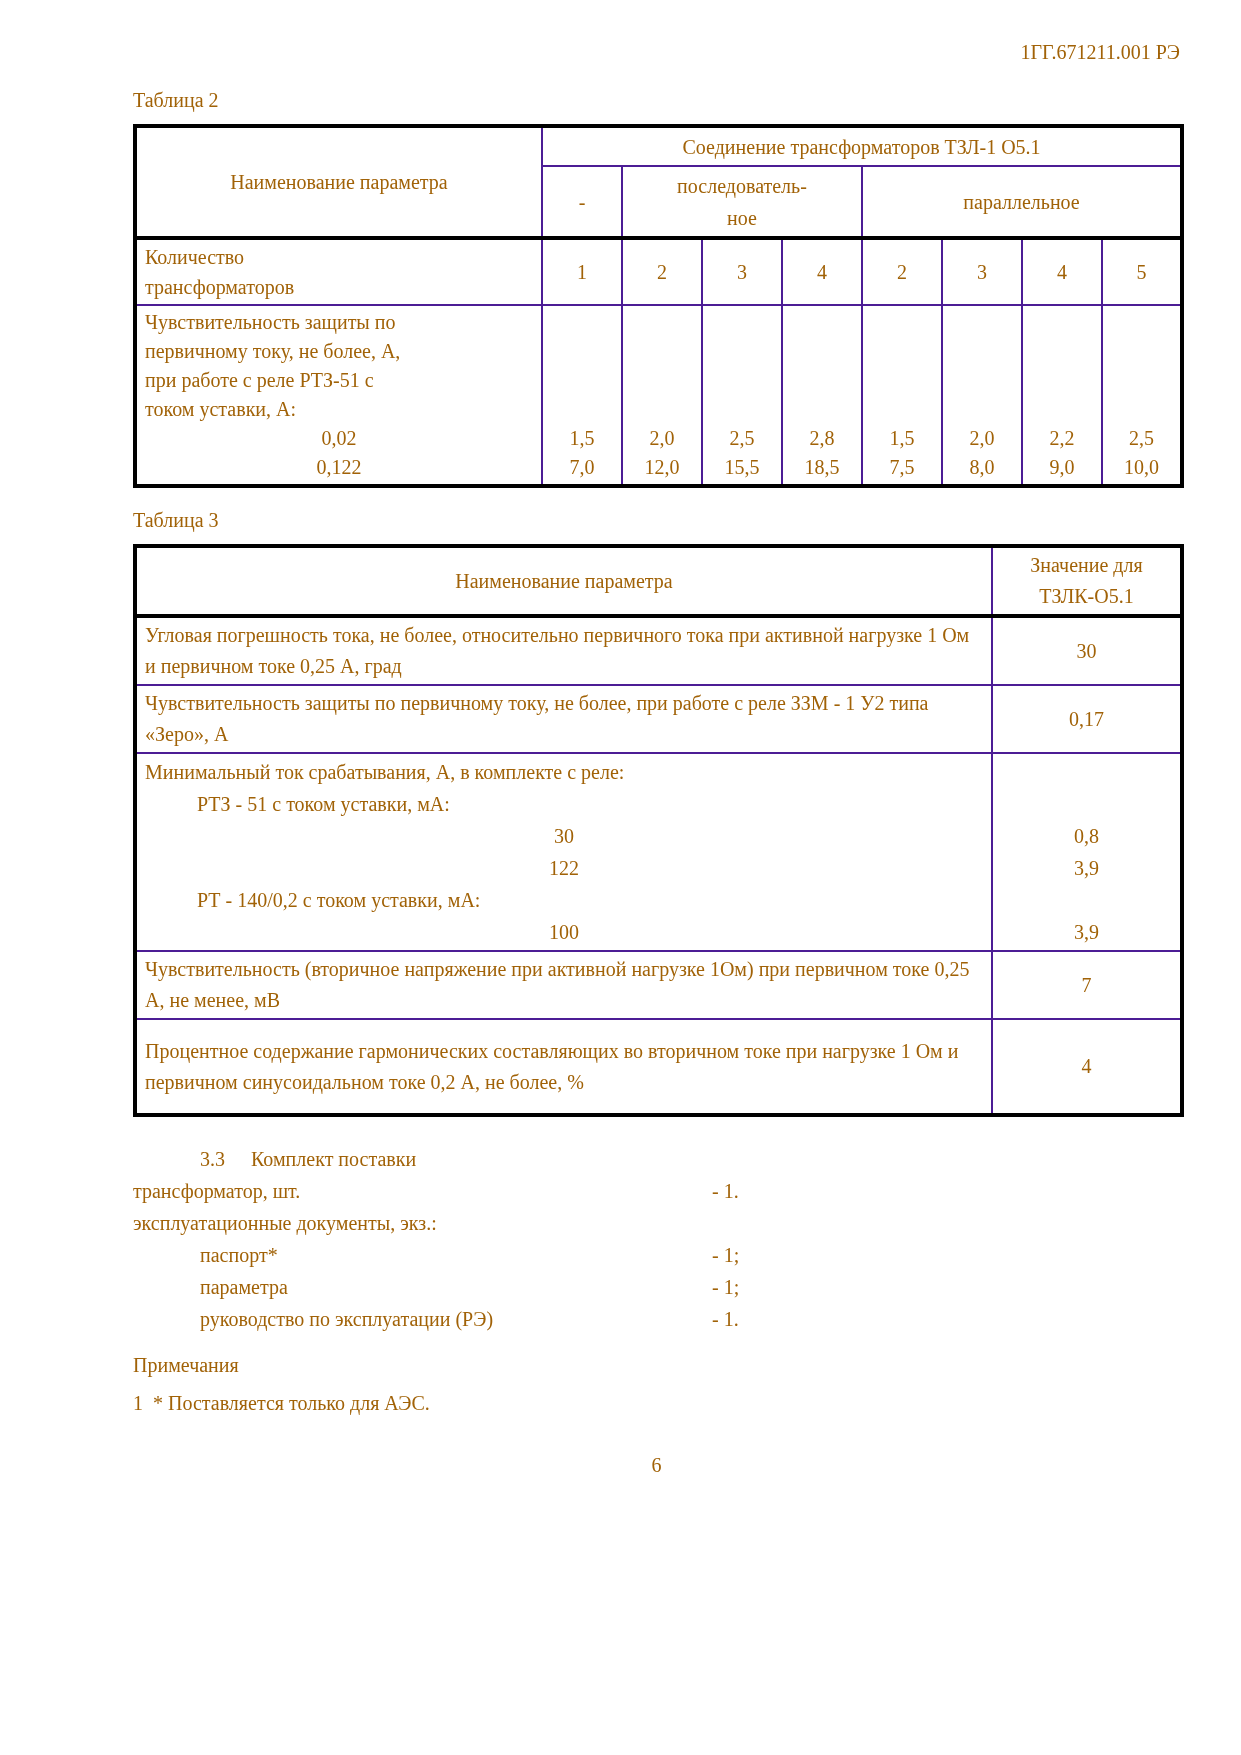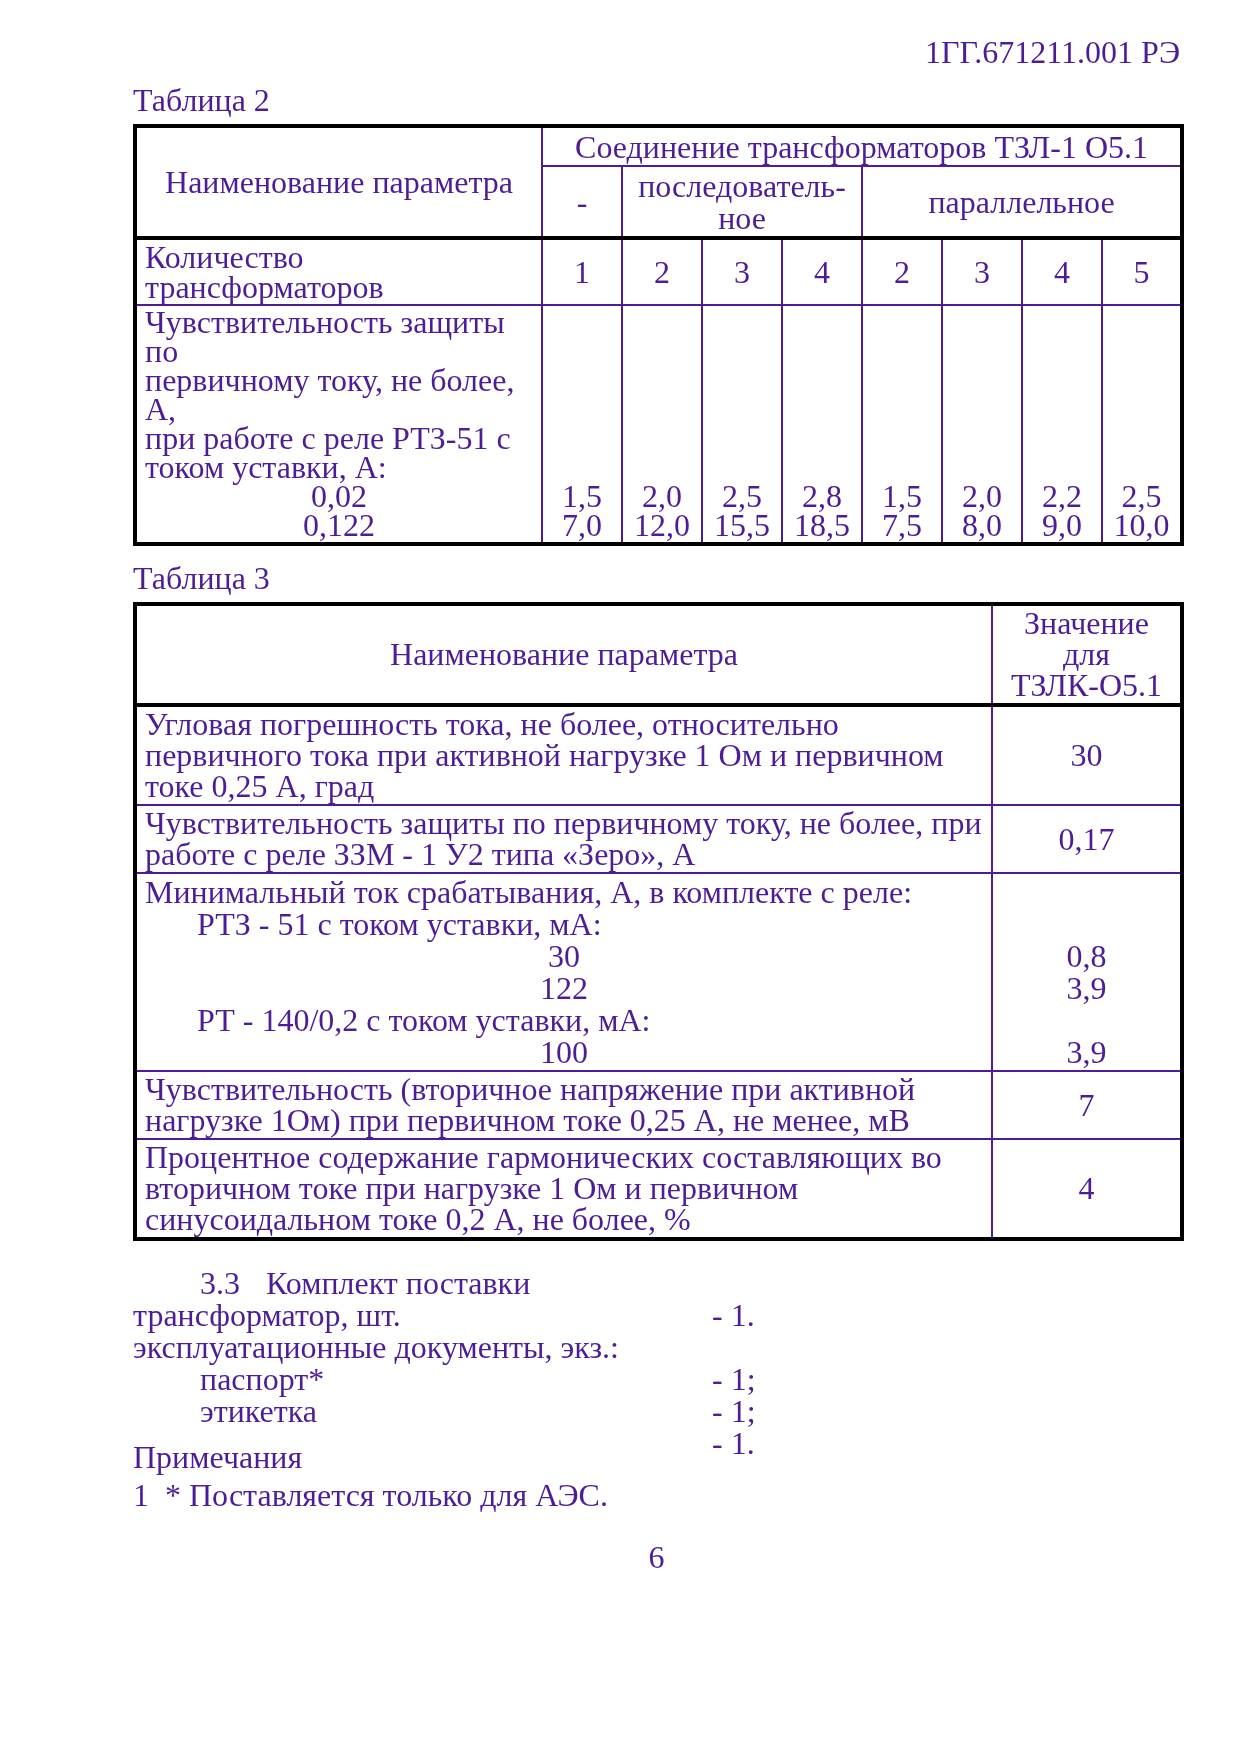--- a/index.html
+++ b/index.html
@@ -3,21 +3,21 @@
 <meta charset="utf-8">
 <style>
   html,body { margin:0; padding:0; background:#888; }
   .page {
     position:relative;
     width:1241px; height:1755px;
     background:#ffffff;
     box-sizing:border-box;
     padding:36px 61px 0 133px;
     font-family:"Liberation Serif","DejaVu Serif",serif;
-    font-size:32px; color:#4c1d95;
+    font-size:20px; color:#a16207;
     overflow:hidden;
   }
   .doc-code { text-align:right; line-height:32px; }
   .tbl-caption { margin:16px 0 8px 0; line-height:32px; }
   table { border-collapse:collapse; table-layout:fixed; }
   .t2, .t3 { width:1047px; border:4px solid #000; }
   .t2 td, .t3 td { border:2px solid #4c1d95; padding:2px 8px; box-sizing:border-box; }
   .c   { text-align:center; vertical-align:middle; }
   .pre { white-space:pre-line; }
   .t2 .ghead td { height:40px; line-height:32px; }
@@ -196,24 +196,25 @@
   </div>
   <div class="kit-item">
     <span>эксплуатационные документы, экз.:</span>
     <span class="kit-value"></span>
   </div>
   <div class="kit-item">
     <span class="ind" style="display:inline-block;">паспорт*</span>
     <span class="kit-value">- 1;</span>
   </div>
   <div class="kit-item">
-    <span class="ind" style="display:inline-block;">этикетка</span>
+    <span class="ind" style="display:inline-block;">параметра</span>
     <span class="kit-value">- 1;</span>
   </div>
   <div class="kit-item">
+    <span class="ind" style="display:inline-block;">руководство по эксплуатации (РЭ)</span>
     <span class="kit-value">- 1.</span>
   </div>
 
   <div class="notes-heading">Примечания</div>
   <div class="note">1  * Поставляется только для АЭС.</div>
 
   <div class="page-number">6</div>
 
 </div>
 

